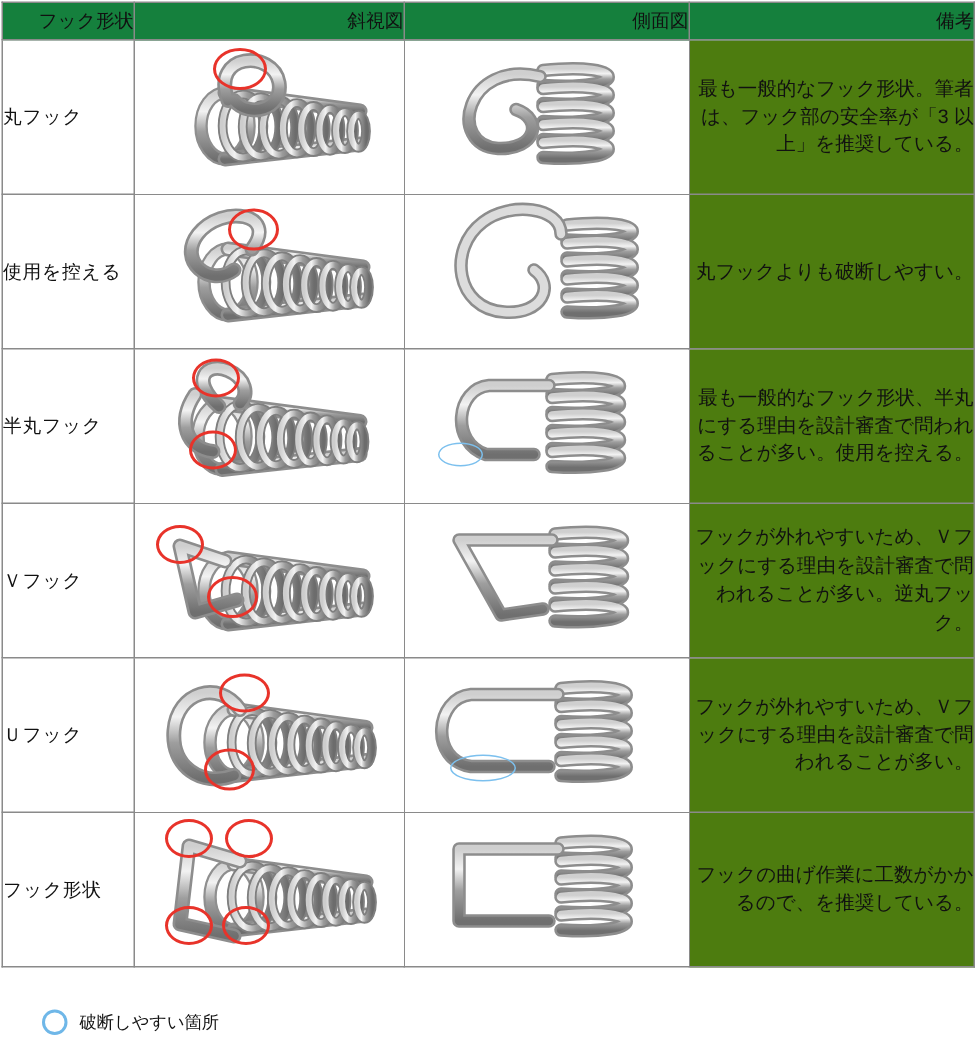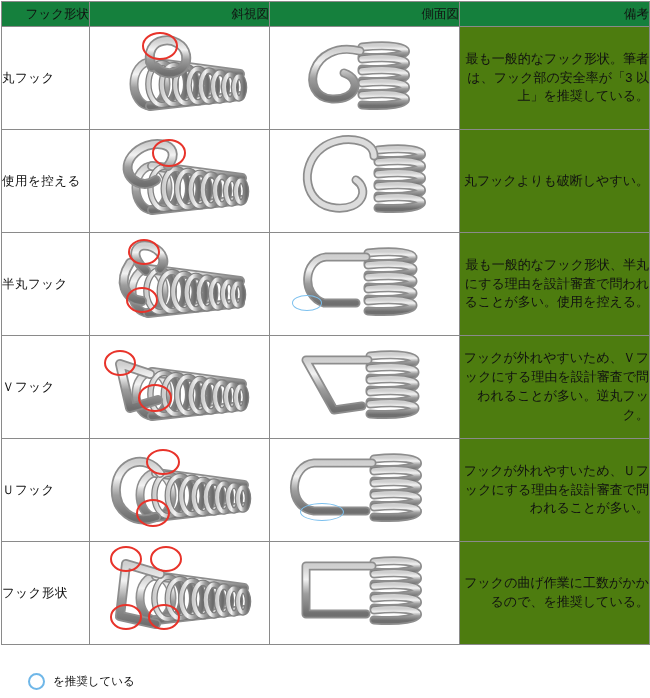--- a/index.html
+++ b/index.html
@@ -474,21 +474,21 @@
                 <path d="M104 44 C162 38 162 58 104 54"></path>
                 <path d="M104 56 C162 50 162 70 104 66"></path>
                 <path d="M104 68 C162 62 162 82 104 78"></path>
               </g>
               <path d="M102 24 L44 24 C20 26 16 68 44 72 L96 72" fill="none" stroke="#8d8d8d" stroke-width="9" stroke-linecap="round"></path>
               <path d="M102 24 L44 24 C20 26 16 68 44 72 L96 72" fill="none" stroke="url(#wireGrad)" stroke-width="5.6" stroke-linecap="round"></path>
             </svg>
             <div class="mark blue" style="left:30px; top:64px; width:44px; height:18px;"></div>
           </div>
         </td>
-        <td class="note-cell">フックが外れやすいため、Ｕフックにする理由を設計審査で問われることが多い。</td>
+        <td class="note-cell">フックが外れやすいため、Ｖフックにする理由を設計審査で問われることが多い。</td>
       </tr>
 
       <tr>
         <td class="name-cell">フック形状</td>
         <td class="fig-cell">
           <div class="fig-wrap">
             <svg width="180" height="102" viewBox="0 0 180 102">
               <g>
                 <ellipse cx="66" cy="56" rx="16" ry="22" fill="none" stroke="#8f8f8f" stroke-width="9"></ellipse>
                 <ellipse cx="66" cy="56" rx="16" ry="22" fill="none" stroke="url(#wireGrad)" stroke-width="6"></ellipse>
@@ -550,17 +550,17 @@
         </td>
         <td class="note-cell">フックの曲げ作業に工数がかかるので、を推奨している。</td>
       </tr>
 
     </tbody>
   </table>
 
   <div class="legend">
     <div class="item">
       <span class="swatch blue"></span>
-      <span class="lbl">を推奨している</span>
+      <span class="lbl">破断しやすい箇所</span>
     </div>
   </div>
 
 </div>
 
 </body></html>

